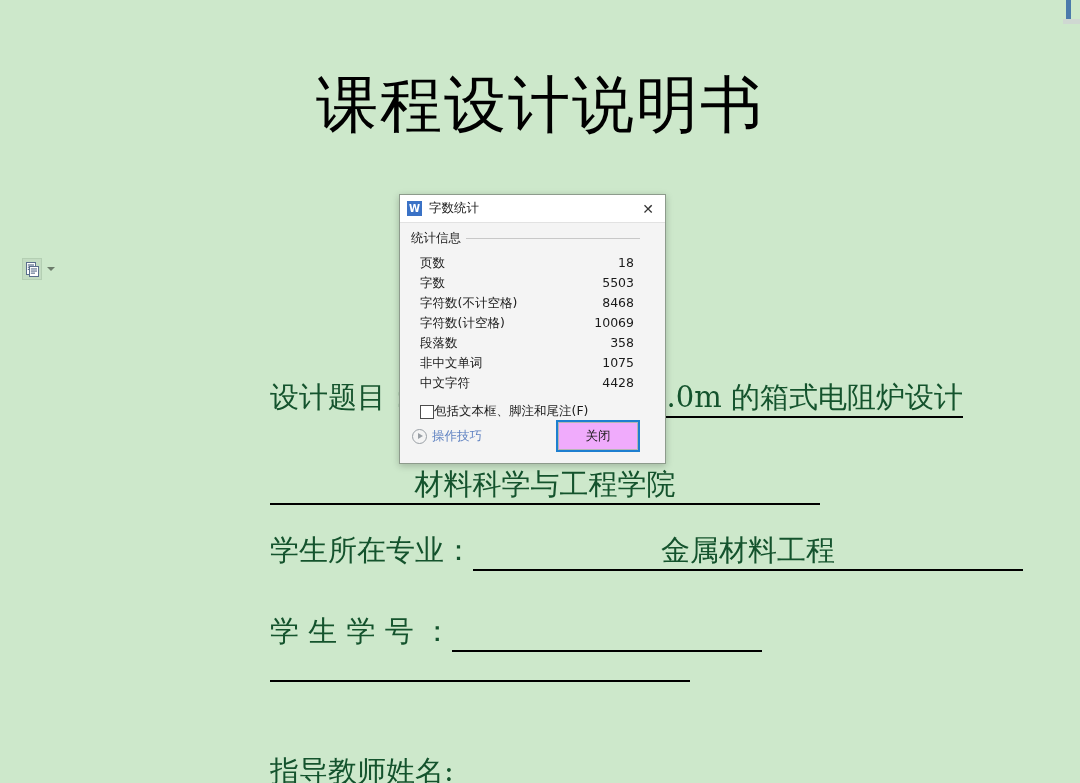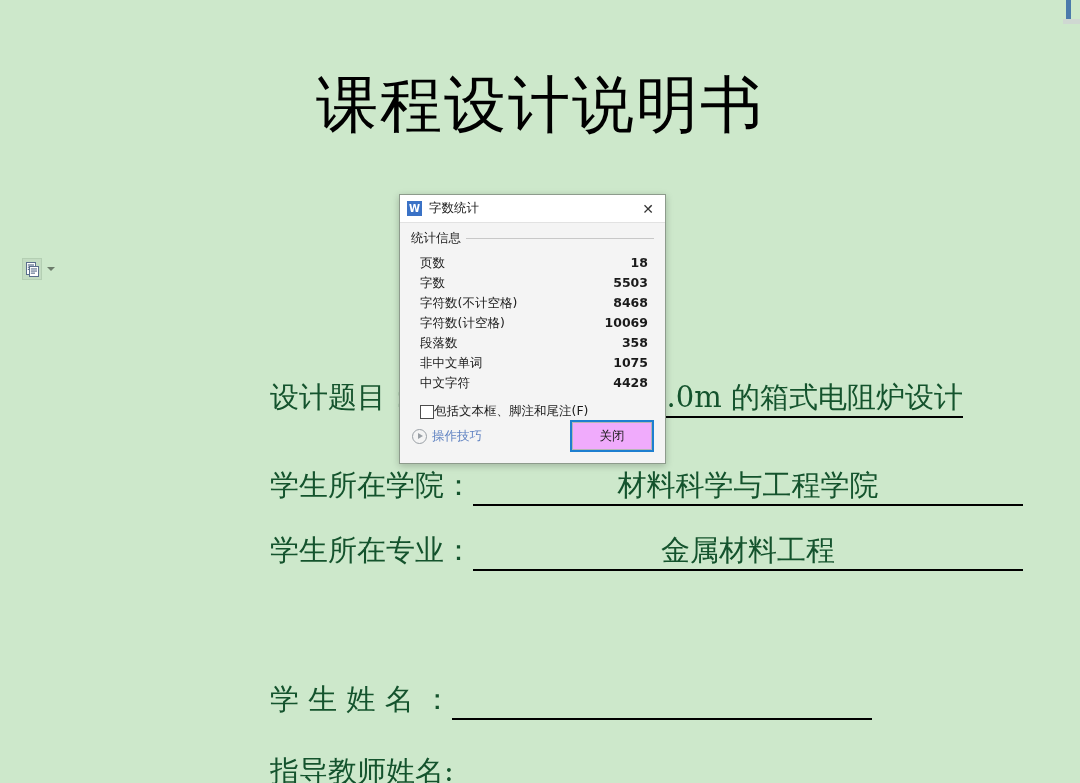--- a/index.html
+++ b/index.html
@@ -156,21 +156,21 @@
   }
   #dialog-close-btn {
     width: 34px; height: 26px;
     display: flex; align-items: center; justify-content: center;
     font-size: 14px;
     color: #333;
     cursor: pointer;
   }
 
   #dialog-body {
-    padding: 7px 11px 0 11px;
+    padding: 7px 25px 0 11px;
     flex: 1;
     display: flex;
     flex-direction: column;
     text-align: center;
   }
 
   #stats-group-header {
     display: flex;
     align-items: center;
     gap: 5px;
@@ -191,21 +191,21 @@
     padding: 3px 6px 0 9px;
   }
   .stat-row {
     display: flex;
     justify-content: space-between;
     align-items: baseline;
     font-size: 12.5px;
     color: #1a1a1a;
     line-height: 20px;
   }
-  .stat-value { font-variant-numeric: tabular-nums; font-weight: bold; }
+  .stat-value { font-variant-numeric: tabular-nums; }
 
   #include-footnotes-row {
     display: flex;
     align-items: center;
     margin-top: 10px;
     padding-left: 9px;
     cursor: pointer;
   }
   #include-footnotes-checkbox {
     width: 12px; height: 12px;
@@ -270,32 +270,34 @@
 <div id="document-page">
 
   <div id="doc-title">课程设计说明书</div>
 
   <div class="form-row" id="row-topic">
     <span class="form-label">设计题目：</span>
     <span class="form-blank">件 1.0m 的箱式电阻炉设计</span>
   </div>
 
   <div class="form-row" id="row-college">
-    <span class="form-label">学生所在学院：</span>
     <span class="form-blank">材料科学与工程学院</span>
   </div>
 
   <div class="form-row" id="row-major">
     <span class="form-label">学生所在专业：</span>
     <span class="form-blank">金属材料工程</span>
   </div>
 
+  <div class="form-row" id="row-id">
+    <span class="form-label">学 生 学 号 ：</span>
+    <span class="form-blank"></span>
+  </div>
 
   <div class="form-row" id="row-name">
-    <span class="form-label">学 生 姓 名 ：</span>
     <span class="form-blank"></span>
   </div>
 
   <div class="form-row" id="row-teacher">
     <span class="form-label">指导教师姓名:</span>
     <span class="form-blank no-rule"></span>
   </div>
 
   <div id="paste-smart-tag">
     <div class="tag-btn">

